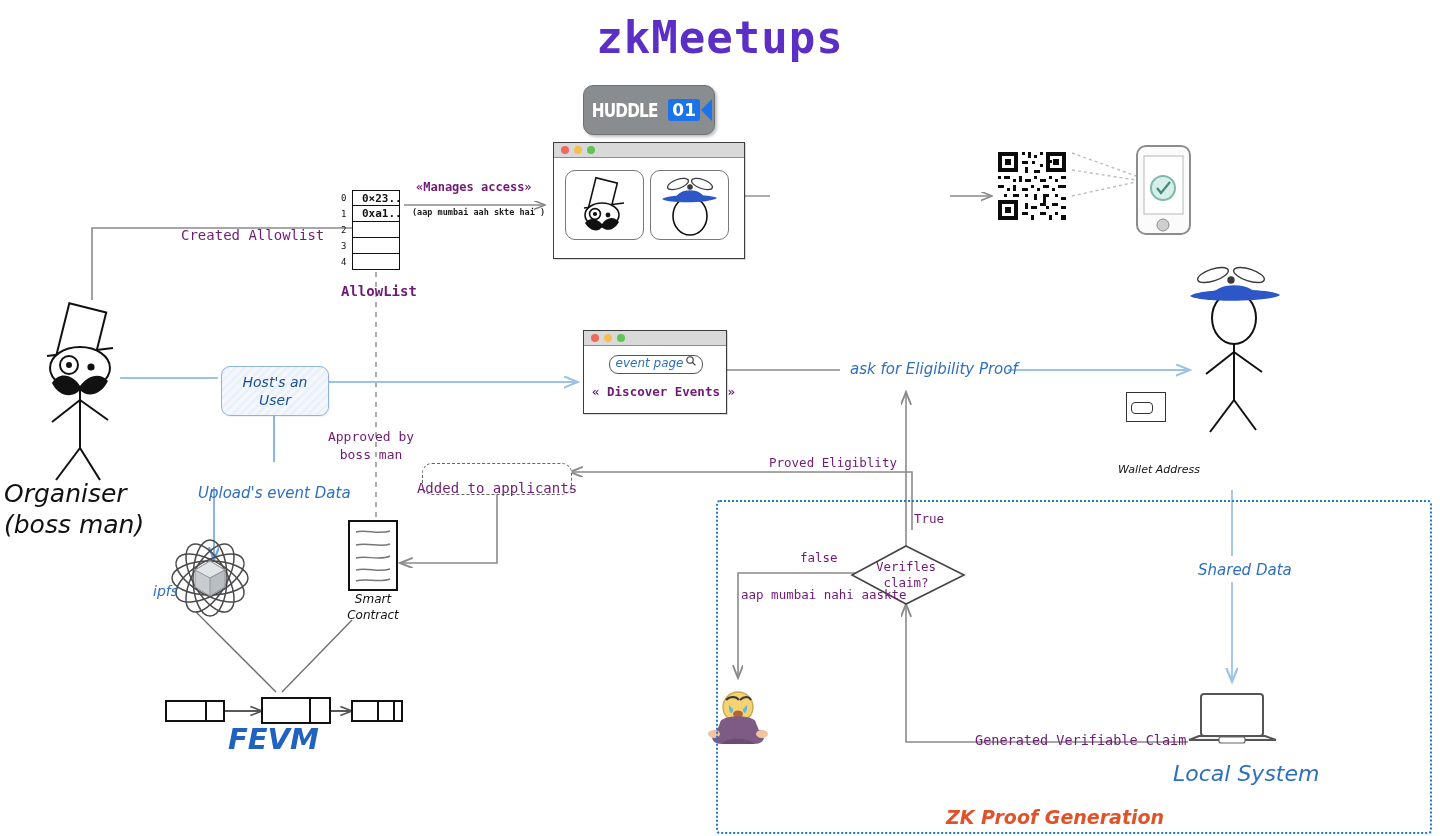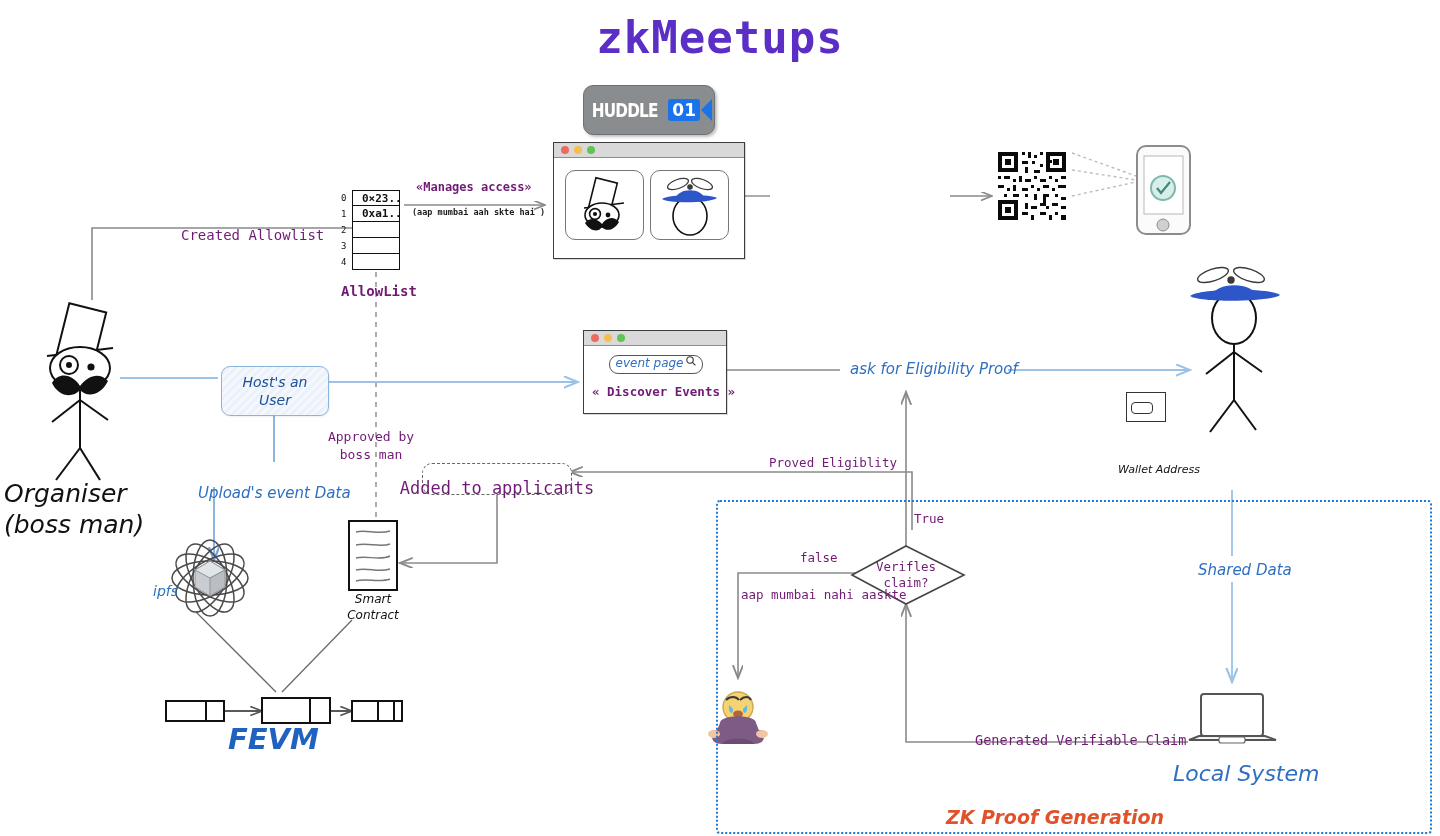--- a/index.html
+++ b/index.html
@@ -375,21 +375,21 @@
   <div class="abs hand" style="left:1198px;top:561px;font-size:15px;">Shared Data</div>
   <div class="abs mono" style="left:975px;top:731px;font-size:13.5px;">Generated Verifiable Claim</div>
 
 
   <div class="bluebox" style="left:221px;top:366px;width:106px;height:48px;">
     <span class="hand-dark" style="font-size:14px;line-height:1.3;white-space:pre;">Host's an
 User</span>
   </div>
 
   <div class="dashbox" style="left:422px;top:463px;width:148px;height:30px;">
-    <span class="mono" style="font-size:17px;margin-top:18px;">Added to applicants</span>
+    <span class="mono" style="font-size:14px;margin-top:18px;">Added to applicants</span>
   </div>
 
   <div class="abs mono center" style="left:862px;top:559px;width:88px;font-size:12.5px;line-height:1.25;">Verifles
 claim?</div>
 
   <div class="abs hand-black center" style="left:334px;top:591px;width:78px;font-size:12px;line-height:1.35;white-space:pre;">Smart
 Contract</div>
 
   <div class="abs hand-blue" style="left:153px;top:583px;font-size:14px;">ipfs</div>
 

